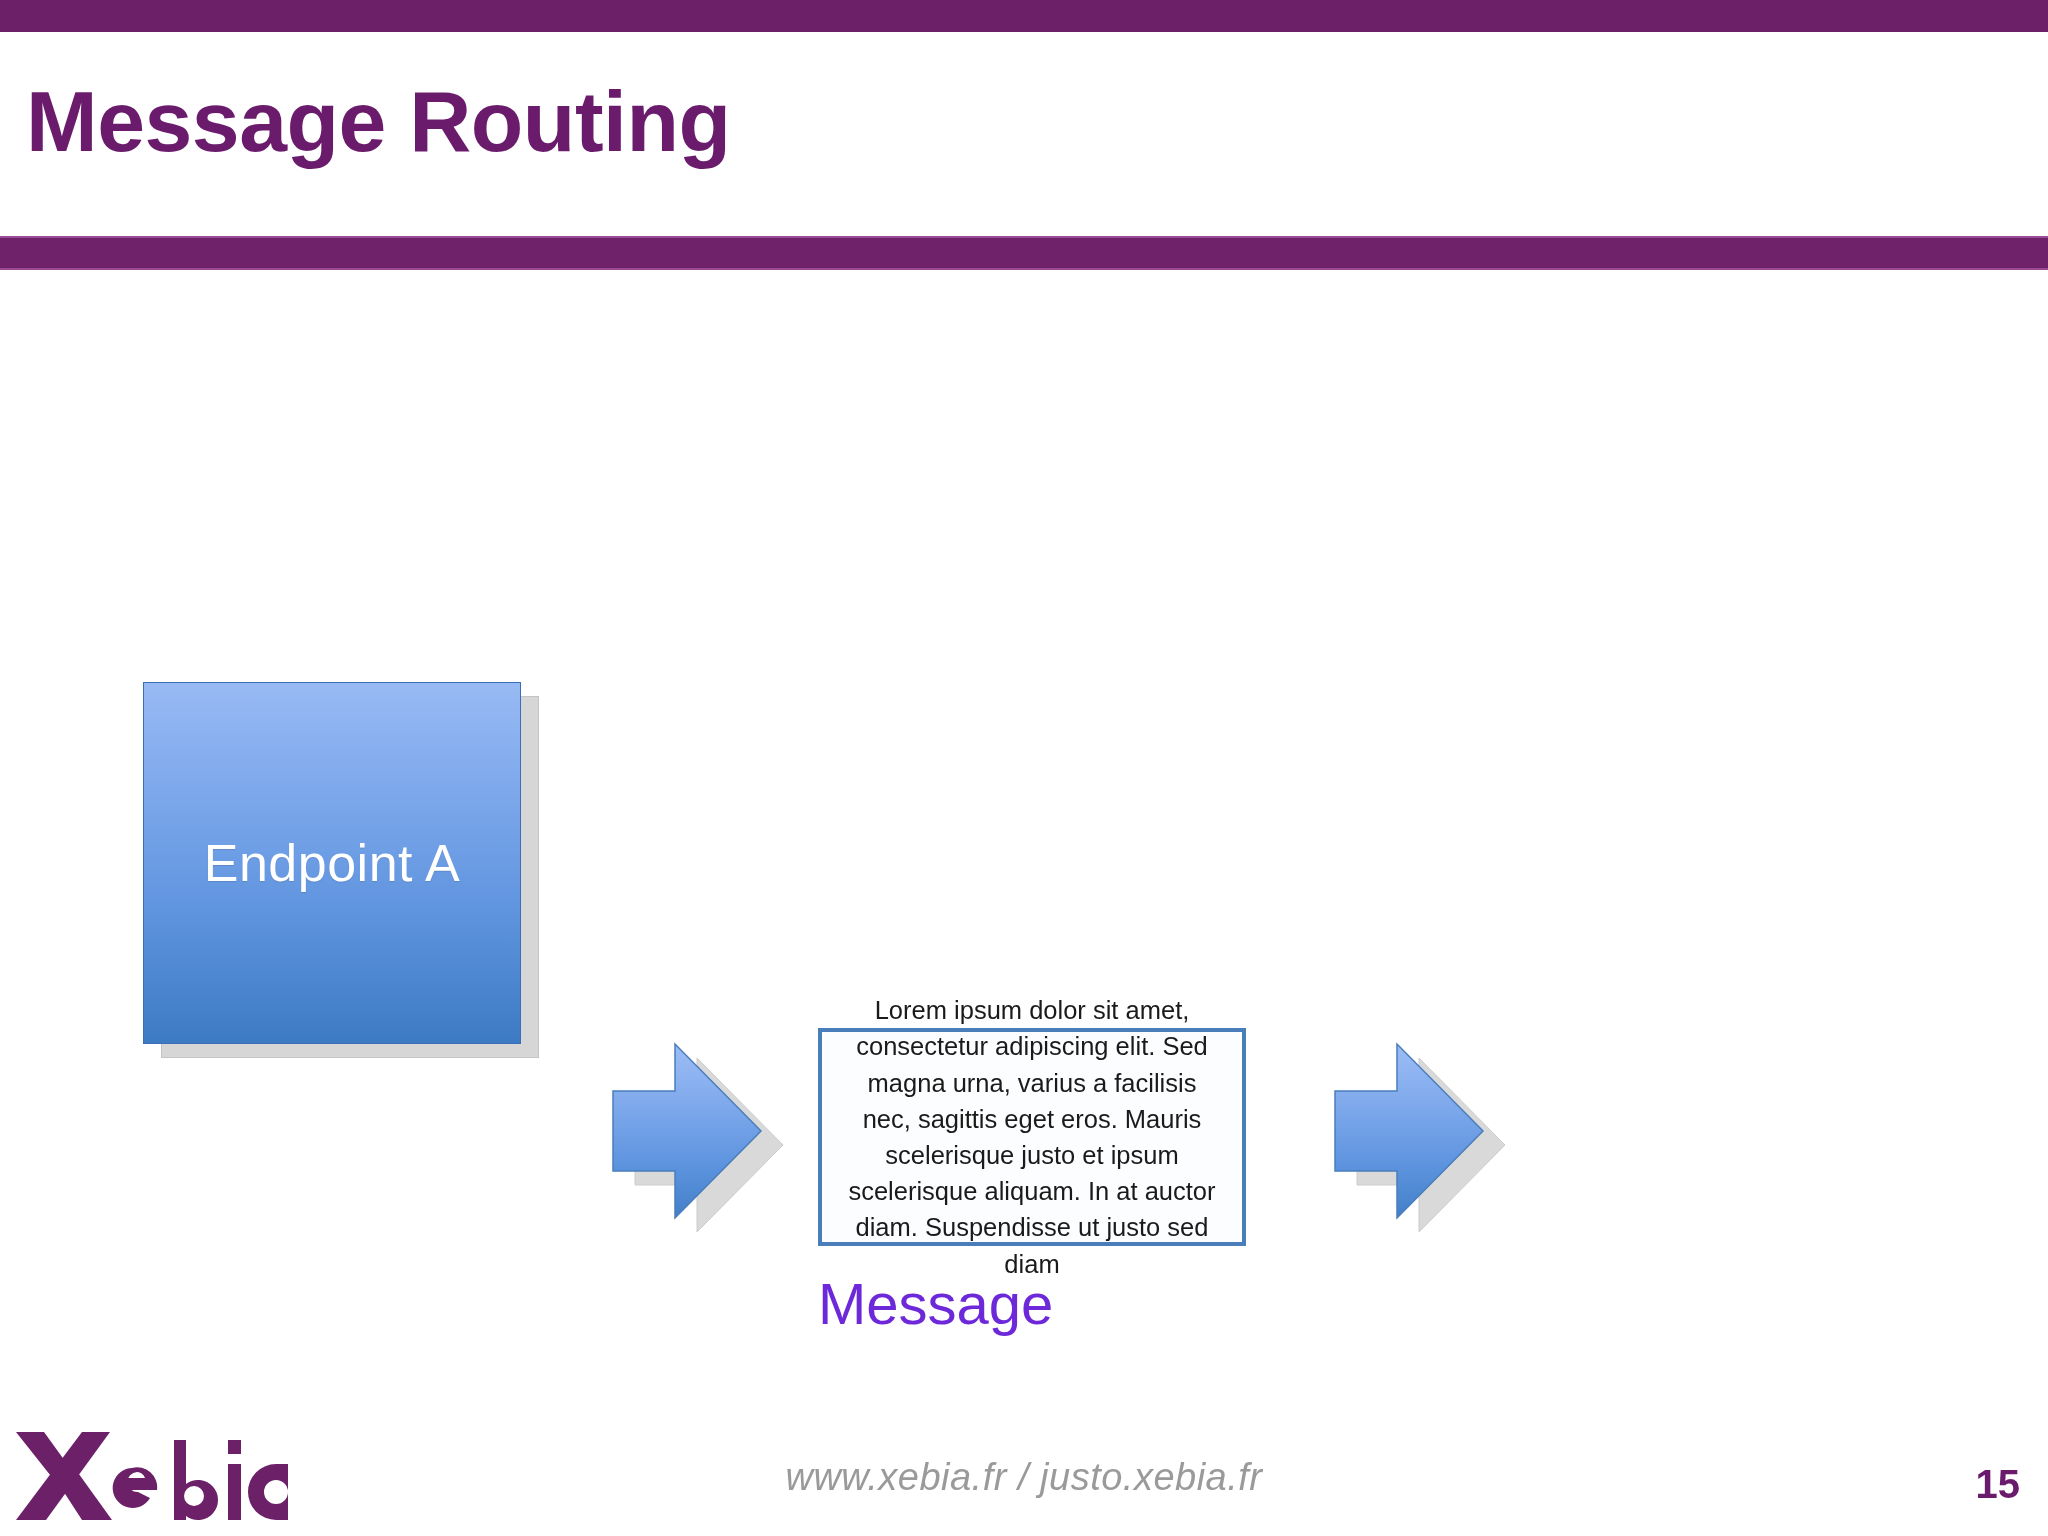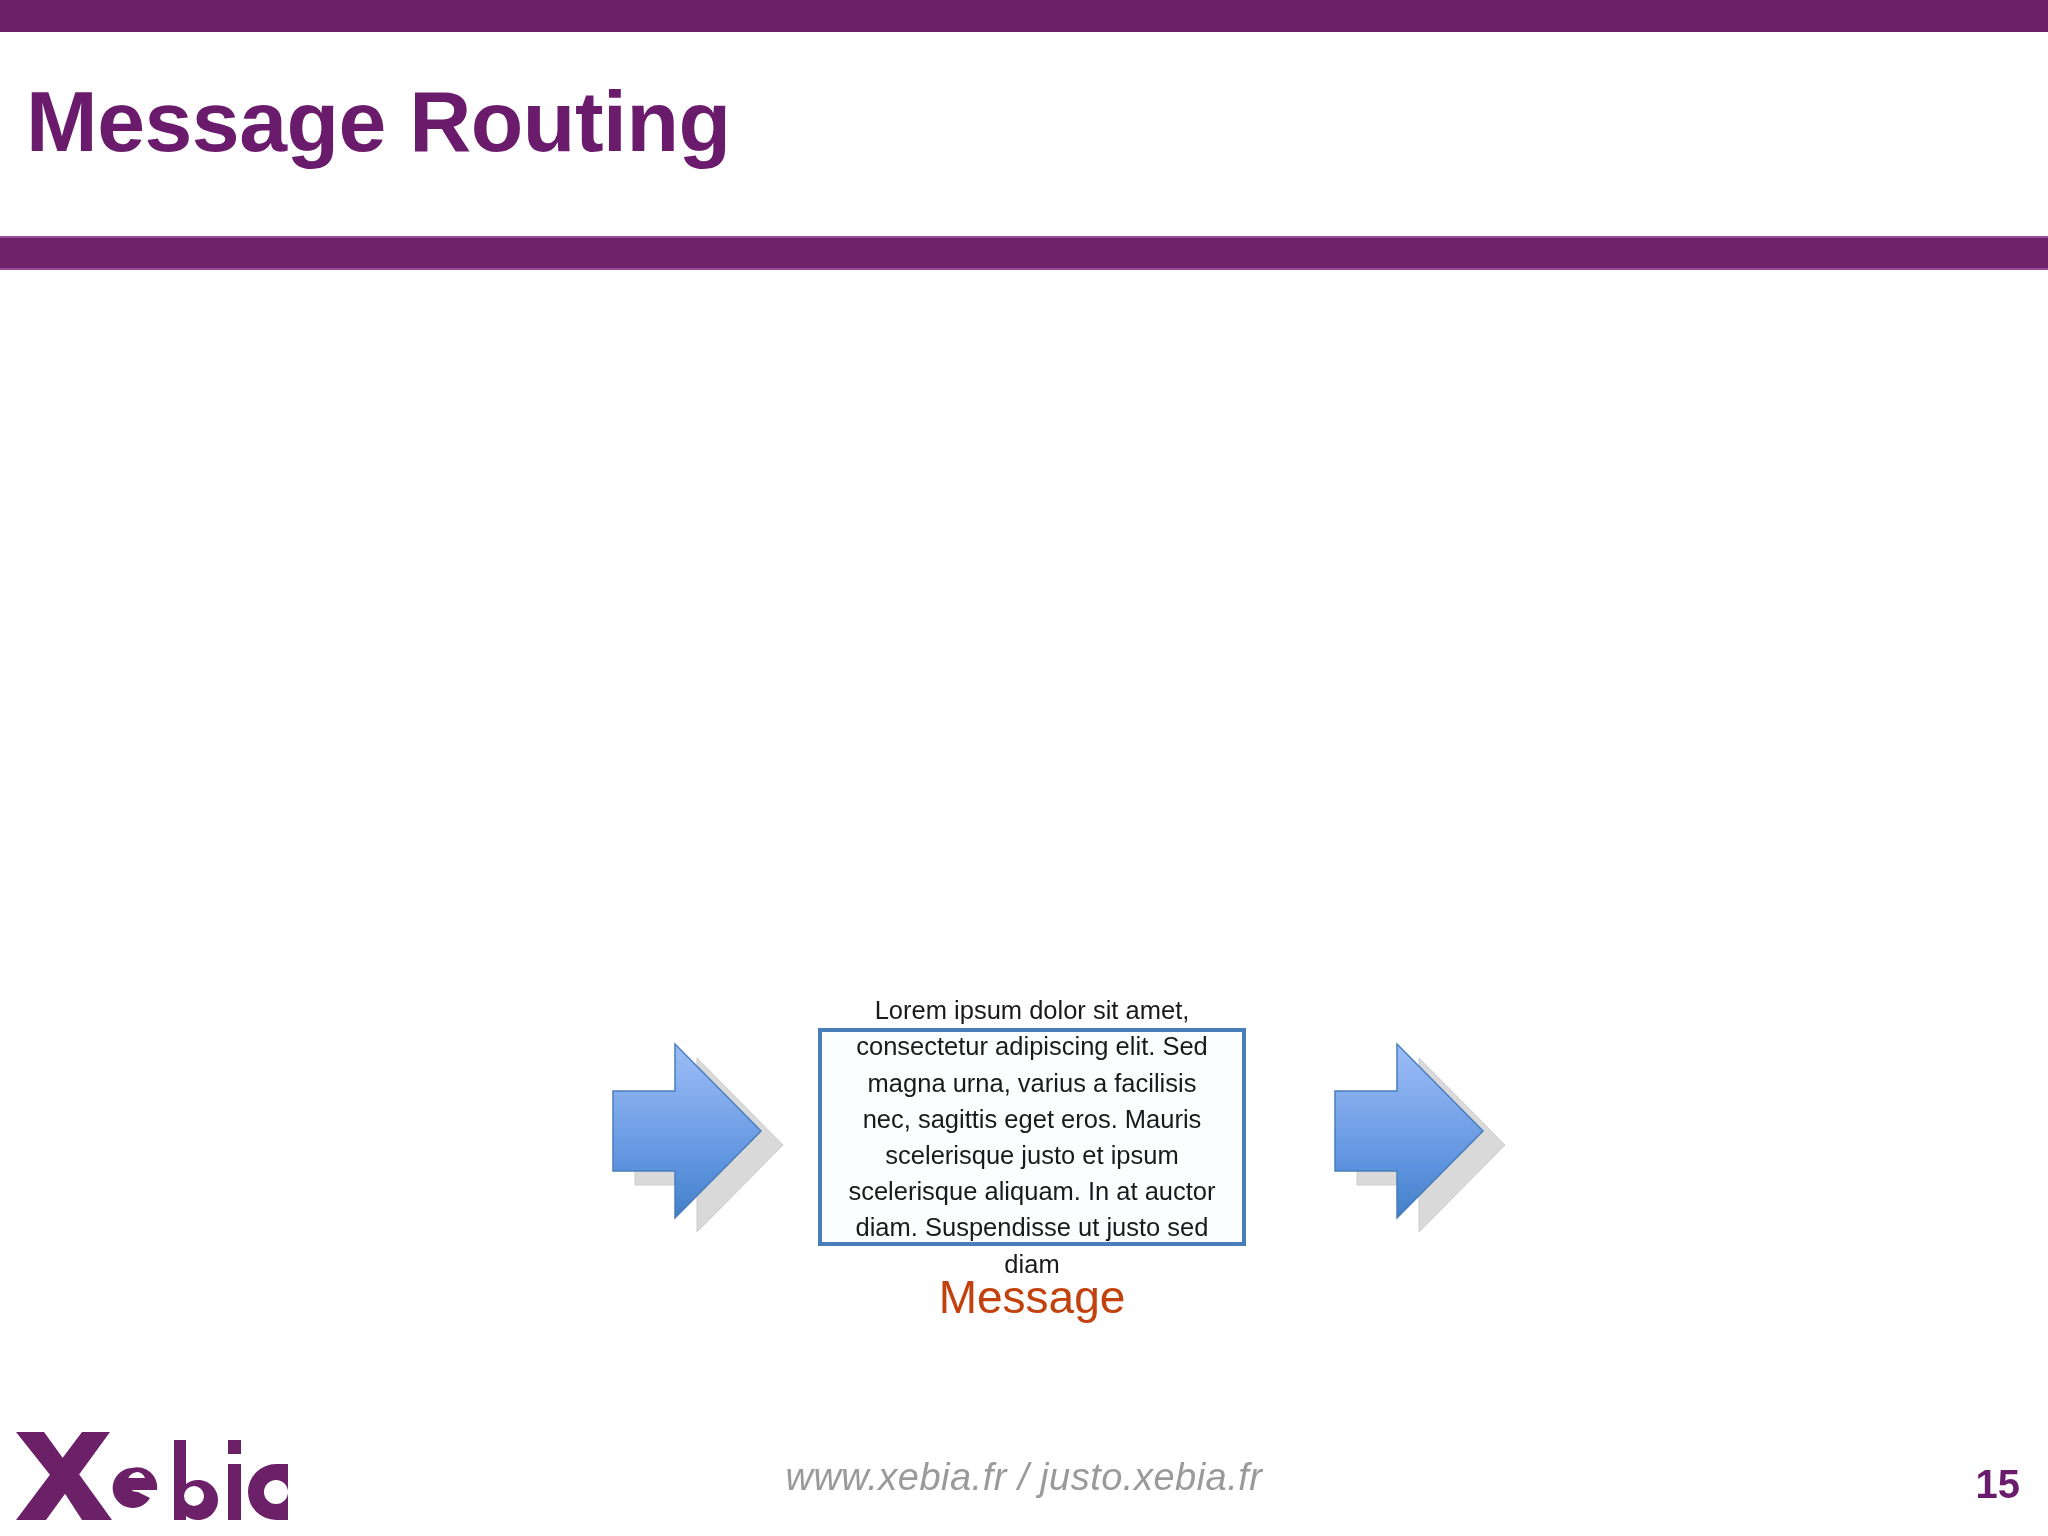--- a/index.html
+++ b/index.html
@@ -141,23 +141,22 @@
     line-height: 1.42;
     color: #1A1A1A;
     text-align: center;
   }
 
   #message-caption {
     position: absolute;
     left: 818px;
     top: 1000px;
     width: 428px;
-    text-align: center;
-    font-size: 46px;
-    color: #c2410c;
+    font-size: 58px;
+    color: #6d28d9;
     font-weight: 400;
   }
 
   
   .footer {
     position: absolute;
     left: 0;
     top: 1400px;
     width: 2048px;
     height: 136px;
@@ -198,20 +197,26 @@
 <div class="slide">
 
   <div class="bar-top"></div>
 
   <div class="slide-title">Message Routing</div>
 
   <div class="bar-under"></div>
 
   <div class="diagram">
 
+    <div class="endpoint" id="endpoint-a">
+      <div class="shadow"></div>
+      <div class="face">
+        <span class="label">Endpoint A</span>
+      </div>
+    </div>
 
     <div class="arrow" id="arrow-1">
       <svg width="200" height="200" viewBox="0 0 200 200" xmlns="http://www.w3.org/2000/svg">
         <defs>
           <linearGradient id="arrowGrad1" x1="0" y1="0" x2="0" y2="1">
             <stop offset="0%" stop-color="#9CBDF5"></stop>
             <stop offset="35%" stop-color="#7FA9EC"></stop>
             <stop offset="70%" stop-color="#5D93DE"></stop>
             <stop offset="100%" stop-color="#4280C8"></stop>
           </linearGradient>

